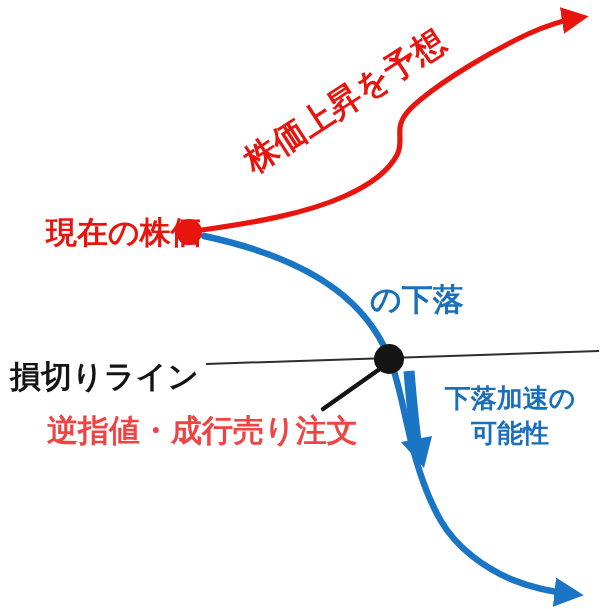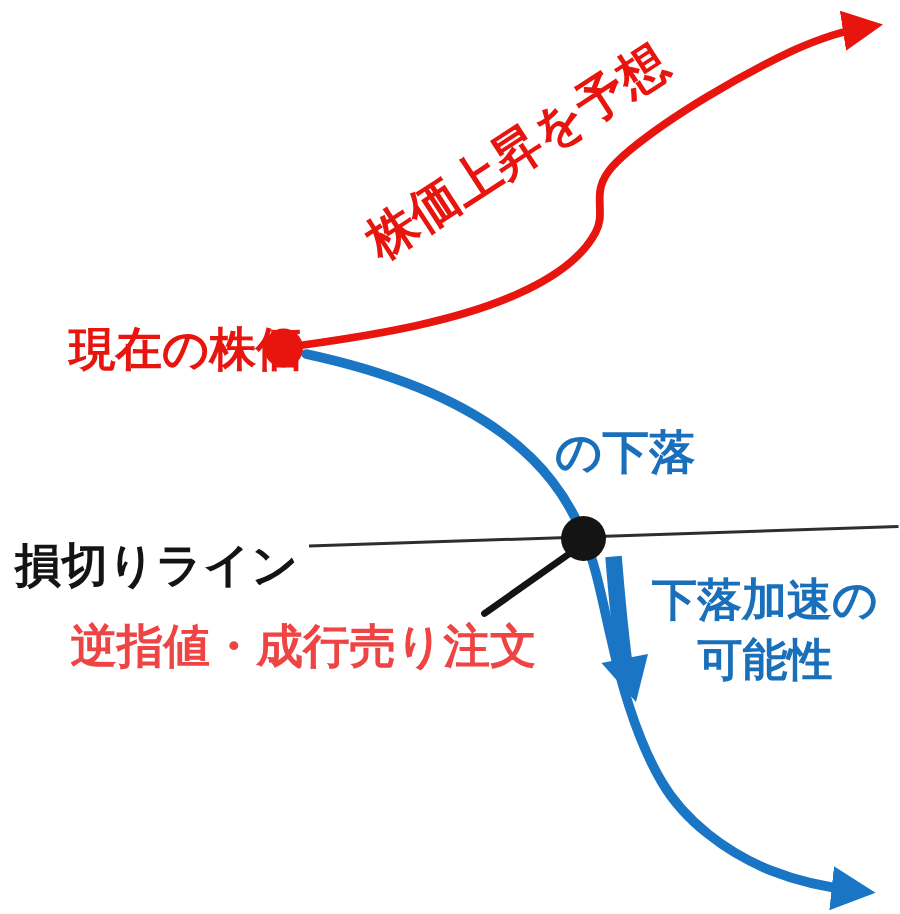--- a/index.html
+++ b/index.html
@@ -25,21 +25,21 @@
     font-size: 33px;
     transform: translate(-50%, -50%) rotate(-33deg);
     transform-origin: center center;
   }
   .lbl-unexpected-1   { left: 335px; top: 246px; font-size: 31px; }
   .lbl-unexpected-2   { left: 370px; top: 284px; font-size: 31px; }
   .lbl-stoploss       { left: 10px;  top: 343px; font-size: 31px; margin-top: 16px; }
   .lbl-stoporder      { left: 47px;  top: 413px; font-size: 31px; }
   .lbl-accel          {
     left: 424px; top: 381px; width: 172px;
-    font-size: 30px; text-align: center; line-height: 1.33;
+    font-size: 26px; text-align: center; line-height: 1.33;
   }
 </style>
 </head>
 <body>
 
 <div class="canvas">
 
   <svg width="600" height="609" viewBox="0 0 600 609">
     <defs>
       <marker id="arrow-red" viewBox="0 0 10 10" refX="6" refY="5" markerWidth="5.2" markerHeight="5.2" orient="auto-start-reverse">
@@ -76,21 +76,21 @@
 
     <path d="M 409 371 C 411 395, 413 418, 416 441" fill="none" stroke-width="11" stroke="#1a76c4"></path>
     <polygon points="401,442 432,436 424,468" fill="#1a76c4"></polygon>
   </svg>
 
   <div class="lbl lbl-current-price" style="color: rgb(232, 21, 15); margin-left: 39px;">現在の株価</div>
 
   <div class="lbl lbl-rise-forecast" style="color: rgb(232, 21, 15);">株価上昇を予想</div>
 
 
-  <div class="lbl lbl-unexpected-2" style="color: rgb(26, 111, 186);">の下落</div>
+  <div class="lbl lbl-unexpected-2" style="color: rgb(26, 111, 186); font-family: Liberation Mono, monospace;">の下落</div>
 
   <div class="lbl lbl-stoploss" style="color: rgb(20, 20, 20);">損切りライン</div>
 
   <div class="lbl lbl-stoporder" style="color: #ef4444;">逆指値・成行売り注文</div>
 
   <div class="lbl lbl-accel" style="color: rgb(26, 111, 186);">
     <div>下落加速の</div>
     <div>可能性</div>
   </div>
 

